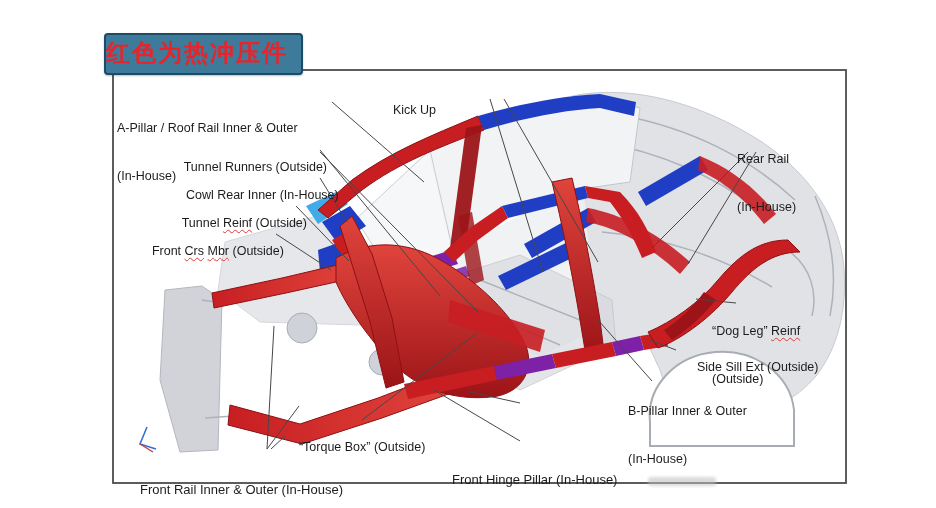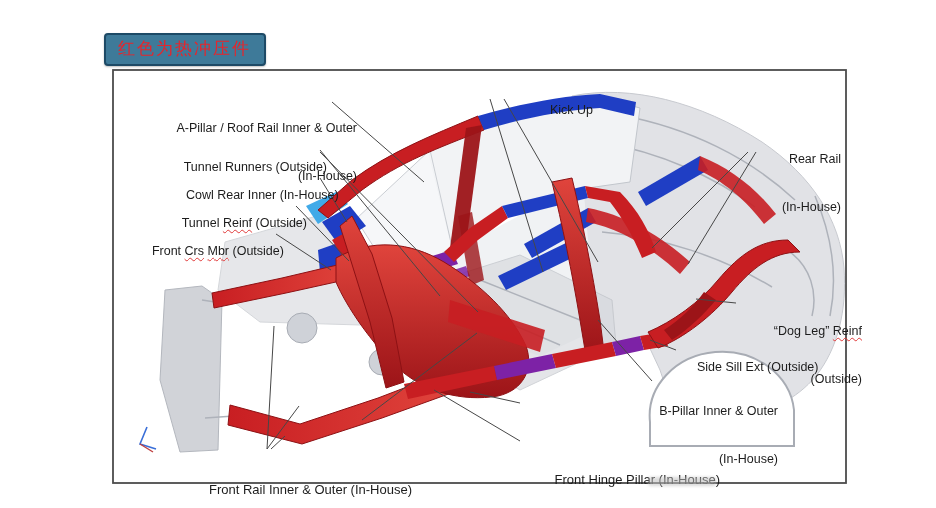--- a/index.html
+++ b/index.html
@@ -4,28 +4,28 @@
 <style>
   html,body{margin:0;padding:0;background:#ffffff;}
   .stage{
     position:relative;width:936px;height:508px;background:#ffffff;overflow:hidden;
     font-family:"Liberation Sans",sans-serif;
   }
   .art{position:absolute;left:0;top:0;width:936px;height:508px;}
   .badge{
     position:absolute;left:104px;top:33px;
     background:var(--badge-bg);border:2px solid var(--badge-border);border-radius:4px;
-    color:var(--badge-text);font-size:17px;font-weight:normal;letter-spacing:2px;
-    padding:2px 13px 4px 12px;box-shadow:0 1px 2px rgba(0,0,0,.25);
+    color:var(--badge-text);font-size:24px;font-weight:bold;letter-spacing:2px;
+    padding:2px 13px 4px 0;box-shadow:0 1px 2px rgba(0,0,0,.25);
   }
   .label{
     position:absolute;color:var(--label-text);
     font-size:12.5px;line-height:1.28;white-space:pre;
   }
-  .label.center{text-align:right;}
+  .label.center{text-align:left;}
   .label.big{font-size:13px;}
   .sq{
     text-decoration-line:underline;text-decoration-style:wavy;
     text-decoration-color:var(--squiggle);text-decoration-thickness:1px;
     text-underline-offset:2px;
   }
   .watermark{
     position:absolute;left:648px;top:477px;width:68px;height:9px;border-radius:3px;
     background:#bdbdbd;opacity:.55;filter:blur(1.5px);
   }
@@ -206,20 +206,23 @@
     <div><span>“Dog Leg” </span><span class="sq">Reinf</span></div>
     <div>(Outside)</div>
   </div>
 
   <div class="label center" style="left:628px;top:371px;width:150px;">
     <div>B-Pillar Inner &amp; Outer</div>
     <div>(In-House)</div>
   </div>
 
 
+  <div class="label" style="left:285px;top:423px;">
+    <span>“Torque Box” (Outside)</span>
+  </div>
 
   <div class="label center big" style="left:140px;top:449px;width:272px;">
     <div>Front Rail Inner &amp; Outer (In-House)</div>
     
   </div>
 
   <div class="label center big" style="left:452px;top:439px;width:268px;">
     <div>Front Hinge Pillar (In-House)</div>
     
   </div>

